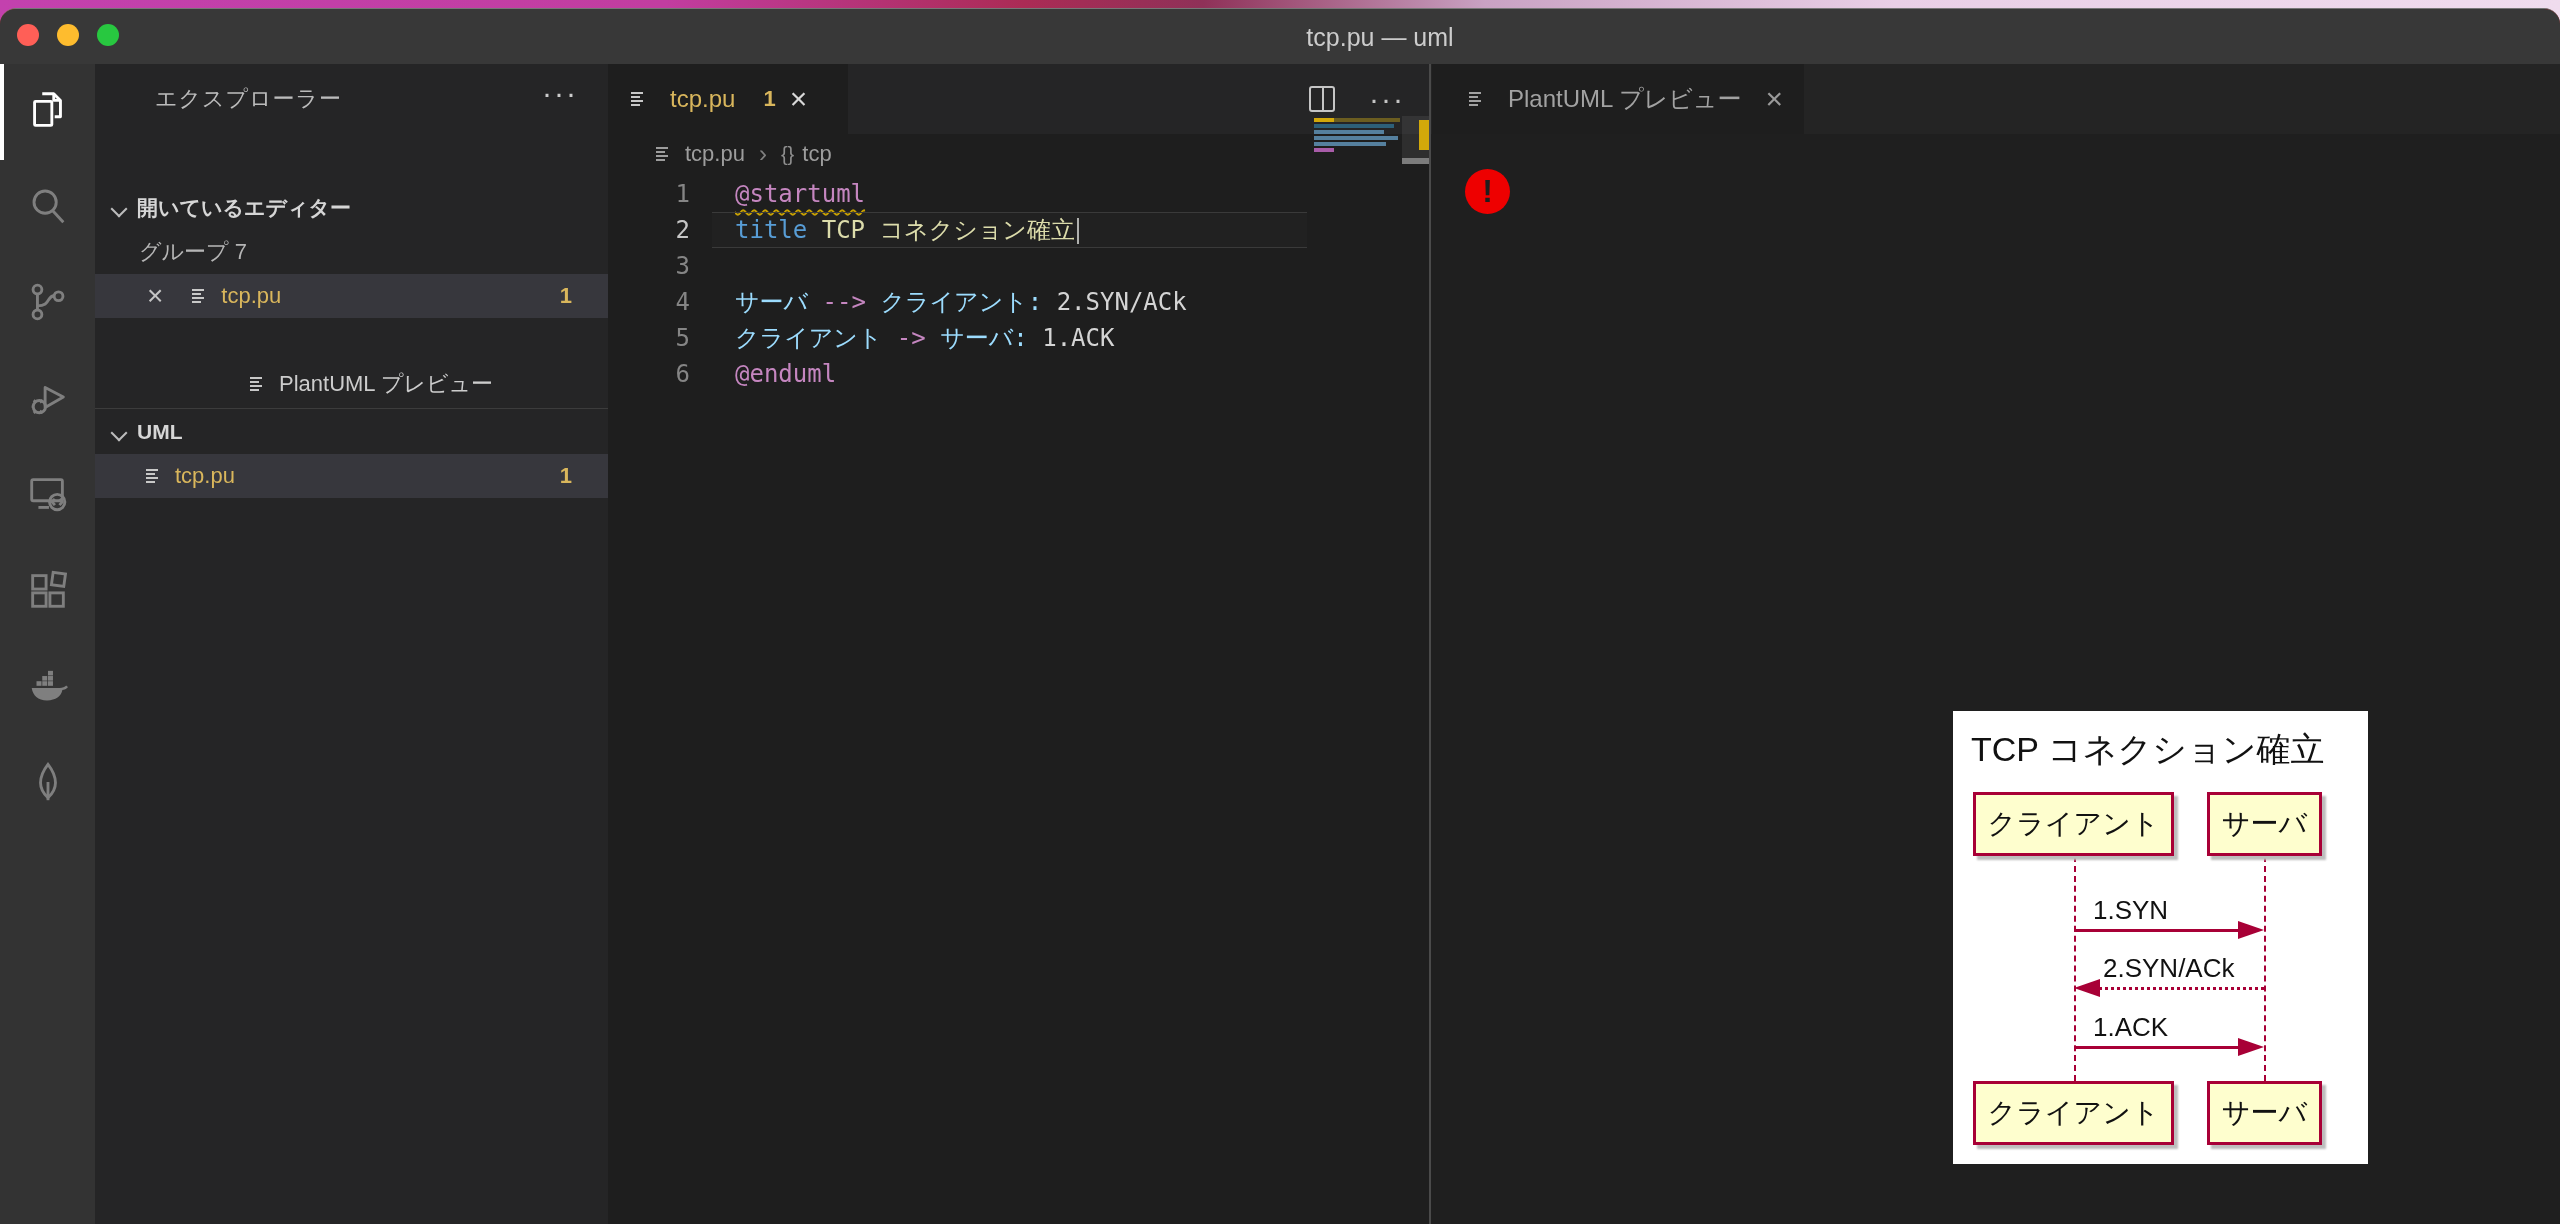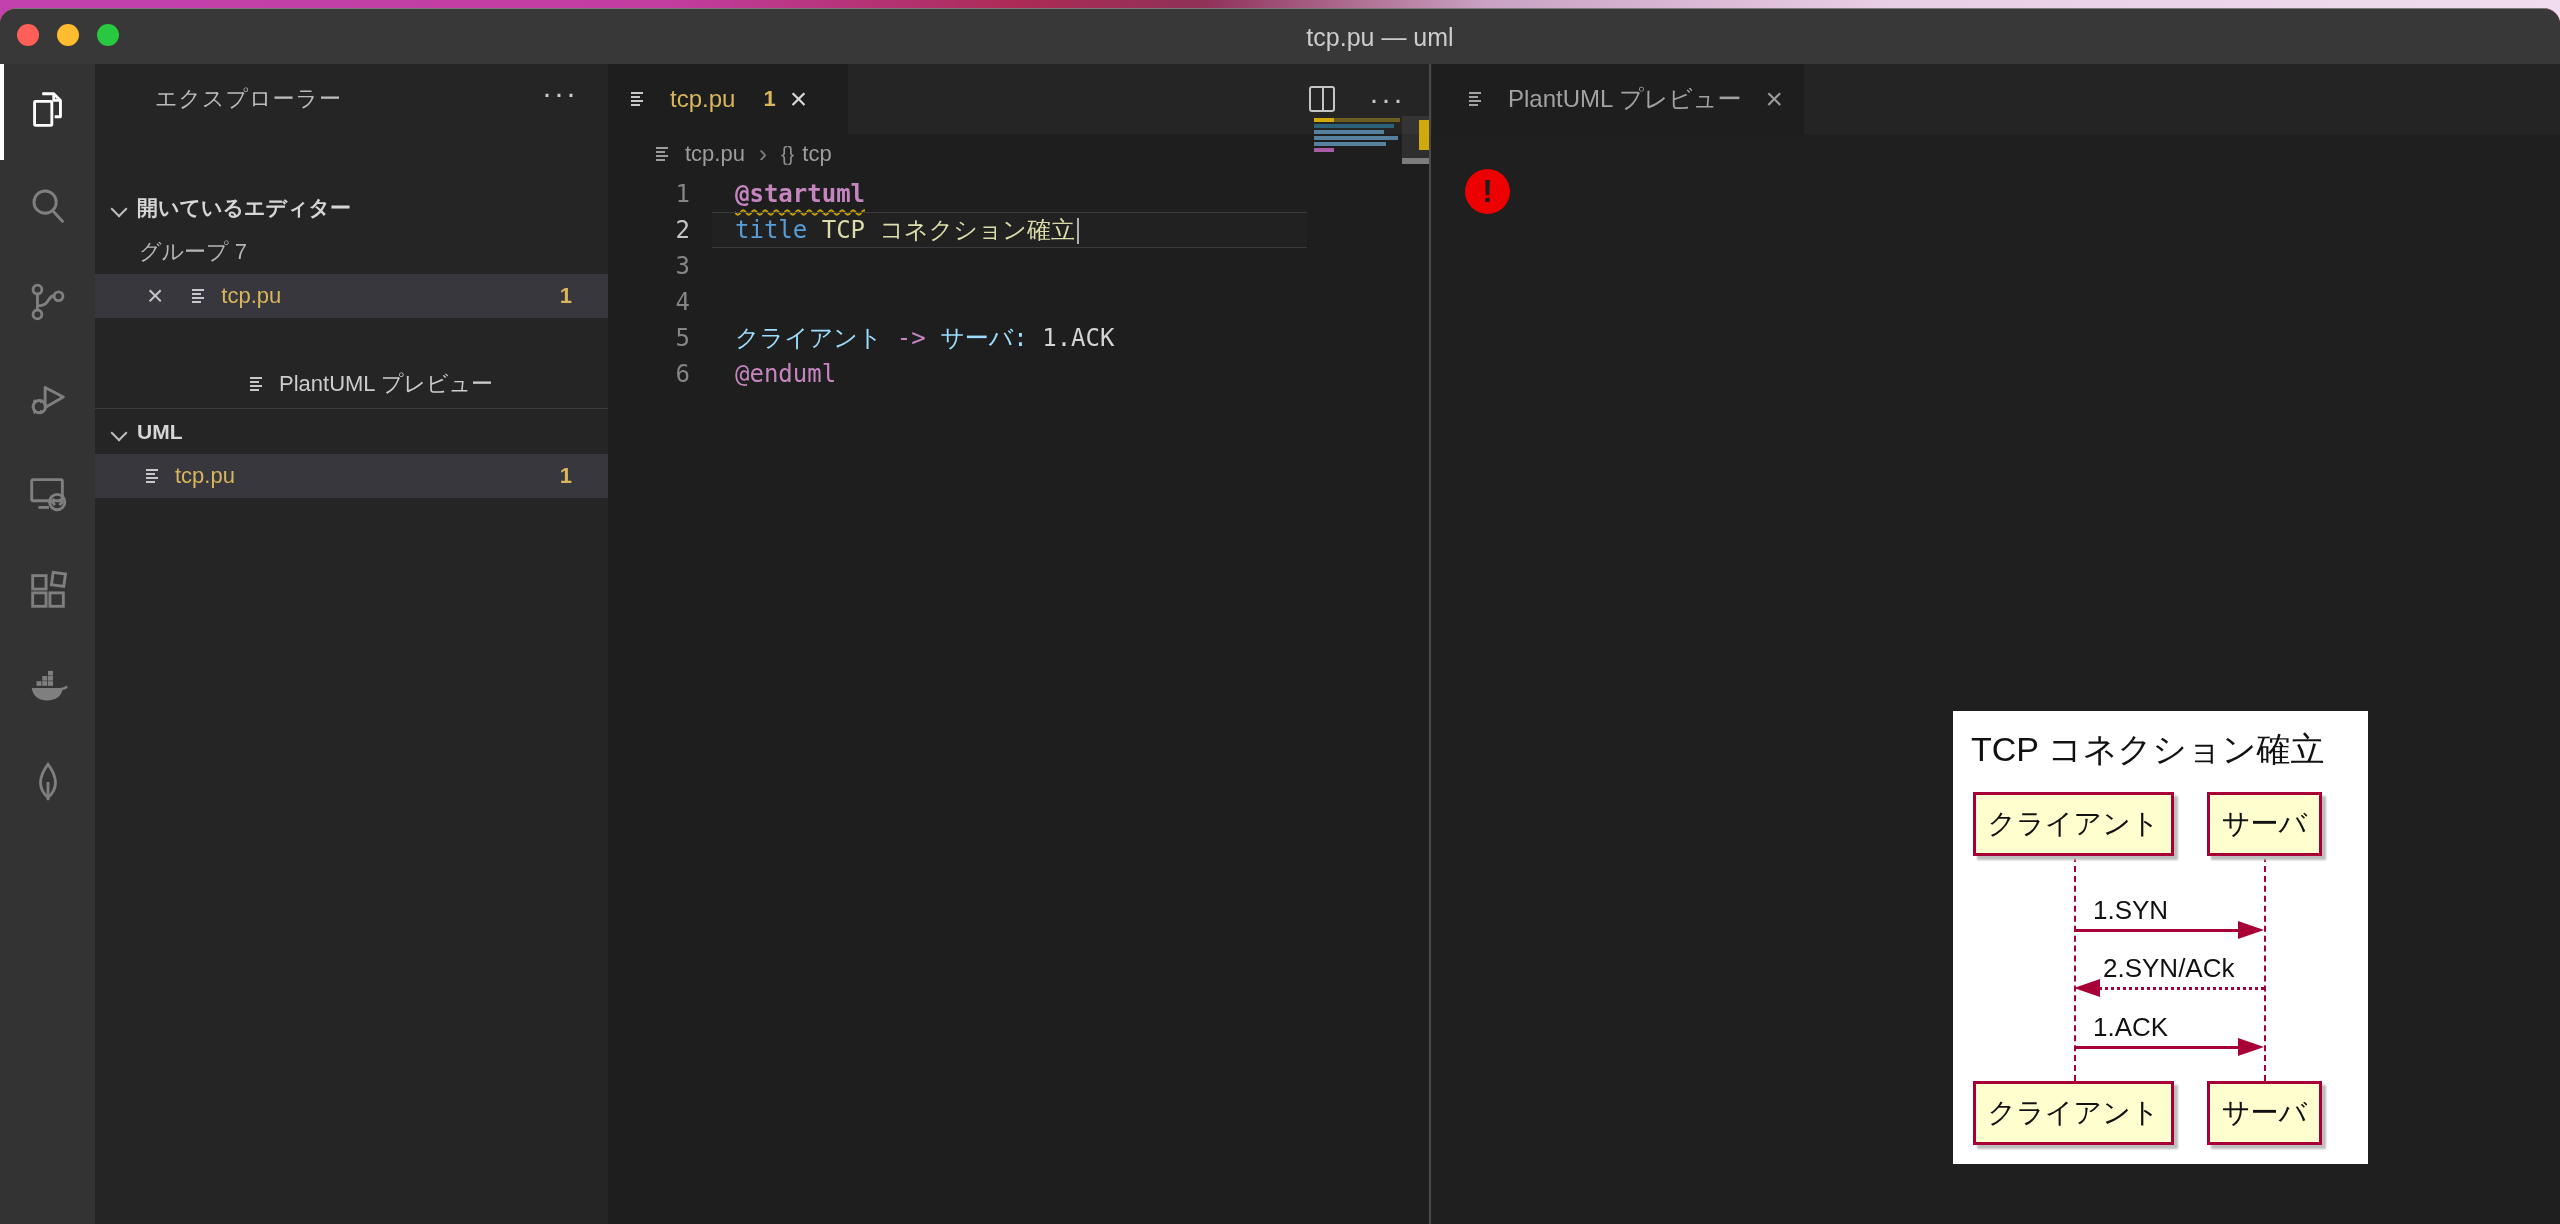--- a/index.html
+++ b/index.html
@@ -74,21 +74,21 @@
     font-family:"DejaVu Sans Mono","Liberation Mono",monospace; font-size:24px; }
   .code-line { display:flex; height:36px; line-height:36px; white-space:pre; }
   .ln { width:82px; text-align:right; color:#858585; flex:none; }
   .ln.active { color:#c6c6c6; }
   .lcontent { margin-left:45px; }
   .tok-kw { color:#c586c0; }
   .tok-blue { color:#569cd6; }
   .tok-str { color:#dcdcaa; }
   .tok-var { color:#9cdcfe; }
   .tok-plain { color:#d4d4d4; }
-  .squiggle { text-decoration:underline wavy #c8a000 2px; text-underline-offset:7px;font-weight:bold; }
+  .squiggle { text-decoration:underline wavy #c8a000 2px; text-underline-offset:7px; }
   .current-line-box { position:absolute; left:104px; top:36px; width:595px; height:36px;
     border-top:1px solid #3a3a3a; border-bottom:1px solid #3a3a3a; background:rgba(255,255,255,0.015); pointer-events:none; }
   .cursor { display:inline-block; width:2px; height:26px; background:#aeafad; vertical-align:middle; margin-left:2px; }
 
   
   .minimap { position:absolute; left:706px; top:54px; width:86px; height:48px; cursor:pointer; }
   .mm-row { height:4px; margin-bottom:2px; }
   .mm-slider { position:absolute; left:794px; top:52px; width:27px; height:42px; background:rgba(120,120,120,0.18); }
   .mm-slider-bar { position:absolute; left:794px; top:94px; width:27px; height:6px; background:#7c7c7c; }
   .ov-warning { position:absolute; left:811px; top:56px; width:10px; height:30px; background:#d2a80a; }
@@ -306,21 +306,21 @@
         <span class="bc-braces">{}</span>
         <span>tcp</span>
       </div>
 
       <div class="code-area">
         <div class="current-line-box"></div>
         <div id="code-lines">
             <div class="code-line"><span class="ln">1</span><span class="lcontent"><span class="tok-kw squiggle">@startuml</span></span></div>
             <div class="code-line"><span class="ln active">2</span><span class="lcontent"><span class="tok-blue">title</span><span class="tok-plain"> </span><span class="tok-str">TCP コネクション確立</span><span class="cursor"></span></span></div>
             <div class="code-line"><span class="ln">3</span></div>
-            <div class="code-line"><span class="ln">4</span></div>
+            <div class="code-line"><span class="ln">4</span><span class="lcontent"><span class="tok-var">サーバ</span><span class="tok-plain"> </span><span class="tok-kw">--&gt;</span><span class="tok-plain"> </span><span class="tok-var">クライアント:</span><span class="tok-plain"> 2.SYN/ACk</span></span></div>
             <div class="code-line"><span class="ln">5</span><span class="lcontent"><span class="tok-var">クライアント</span><span class="tok-plain"> </span><span class="tok-kw">-&gt;</span><span class="tok-plain"> </span><span class="tok-var">サーバ:</span><span class="tok-plain"> 1.ACK</span></span></div>
             <div class="code-line"><span class="ln">6</span><span class="lcontent"><span class="tok-kw">@enduml</span></span></div>
           </div>
       </div>
 
       <div class="minimap">
         <div class="mm-row" style="background:linear-gradient(90deg,#d2a80a 0 20px,#6b5d20 20px 100%); width:86px;"></div>
         <div class="mm-row" style="background:#2d6079; width:80px;"></div>
         <div class="mm-row" style="background:#55809e; width:70px;"></div>
         <div class="mm-row" style="background:#55809e; width:84px;"></div>

